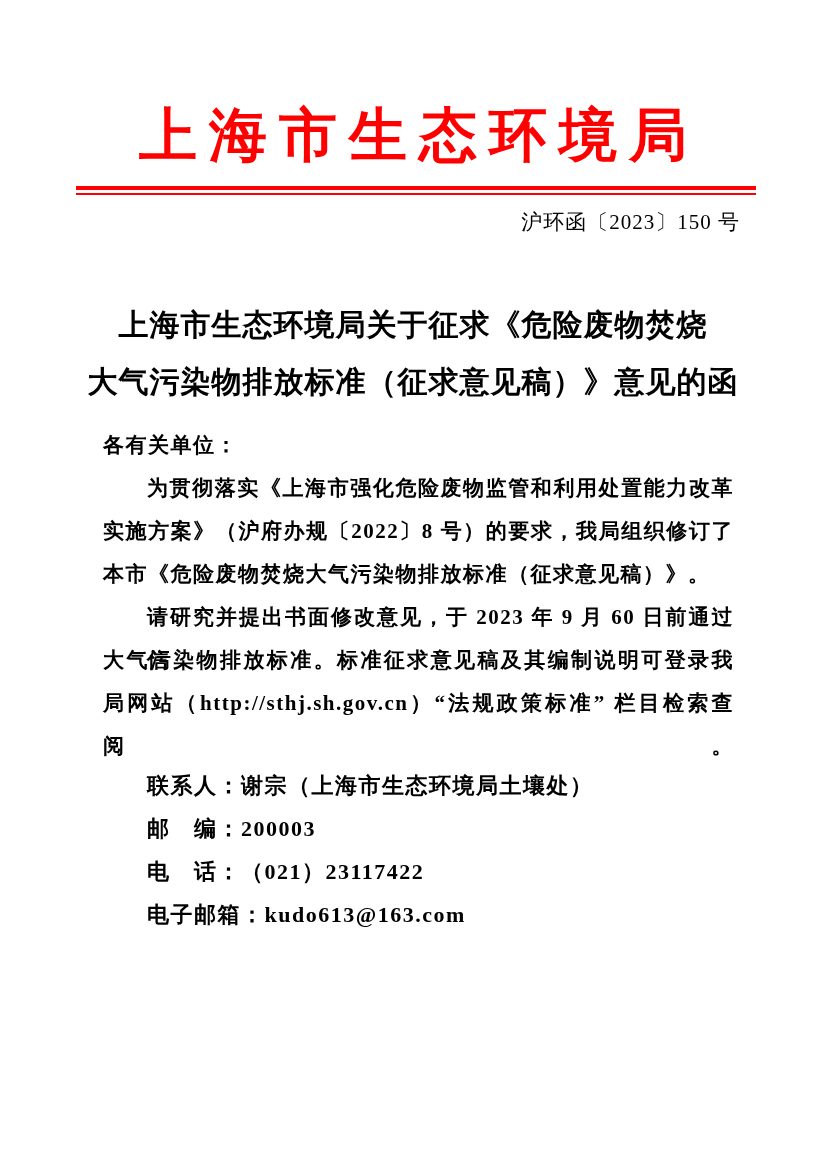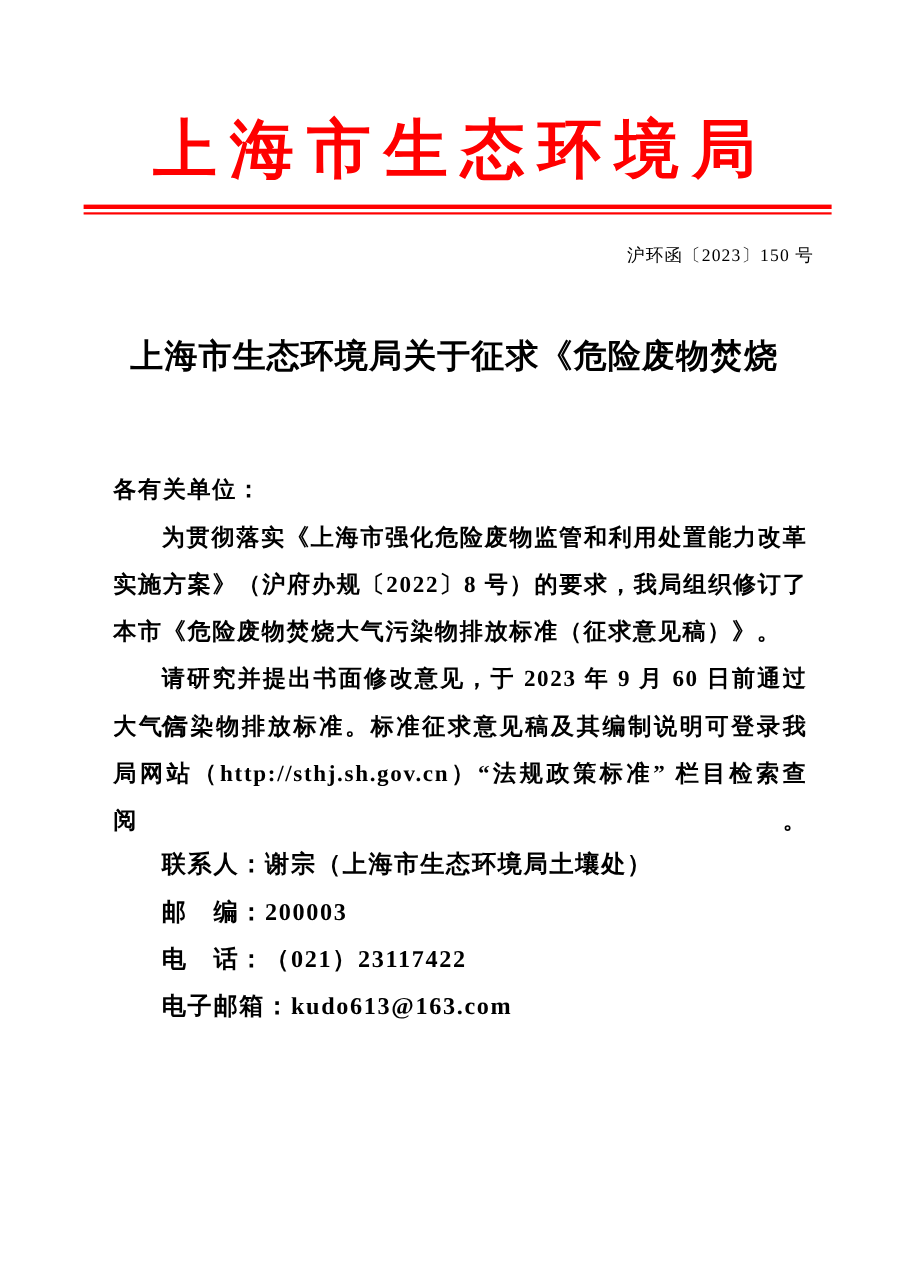--- a/index.html
+++ b/index.html
@@ -38,23 +38,23 @@
     width: 680px;
     background: #ff0000;
   }
   .rule-head-thick { top: 186px; height: 4px; }
   .rule-head-thin  { top: 193px; height: 2px; }
   .rule-foot-thin  { top: 1088px; height: 2px; }
   .rule-foot-thick { top: 1092px; height: 4px; }
   
   .doc-number {
     position: absolute;
-    top: 222px;
+    top: 208px;
     right: 86px;
-    font-size: 16px;
+    font-size: 21px;
     letter-spacing: 1px;
     white-space: nowrap;
   }
   
   .doc-title {
     position: absolute;
     top: 296px;
     left: 0;
     right: 0;
     text-align: center;
@@ -99,20 +99,21 @@
 
   <div class="agency-name">上海市生态环境局</div>
 
   <div class="rule rule-head-thick"></div>
   <div class="rule rule-head-thin"></div>
 
   <div class="doc-number">沪环函〔2023〕150 号</div>
 
   <div class="doc-title">
     <div class="t-line">上海市生态环境局关于征求《危险废物焚烧</div>
+    <div class="t-line">大气污染物排放标准（征求意见稿）》意见的函</div>
   </div>
 
   <div class="body-block">
     <div class="line">各有关单位：</div>
     <div class="line justify indent">为贯彻落实《上海市强化危险废物监管和利用处置能力改革</div>
     <div class="line justify">实施方案》（沪府办规〔2022〕8 号）的要求，我局组织修订了</div>
     <div class="line">本市《危险废物焚烧大气污染物排放标准（征求意见稿）》。</div>
     <div class="line justify indent">请研究并提出书面修改意见，于 2023 年 9 月 60 日前通过信</div>
     <div class="line justify">大气污染物排放标准。标准征求意见稿及其编制说明可登录我</div>
     <div class="line justify">局网站（http://sthj.sh.gov.cn）“法规政策标准” 栏目检索查阅。</div>

